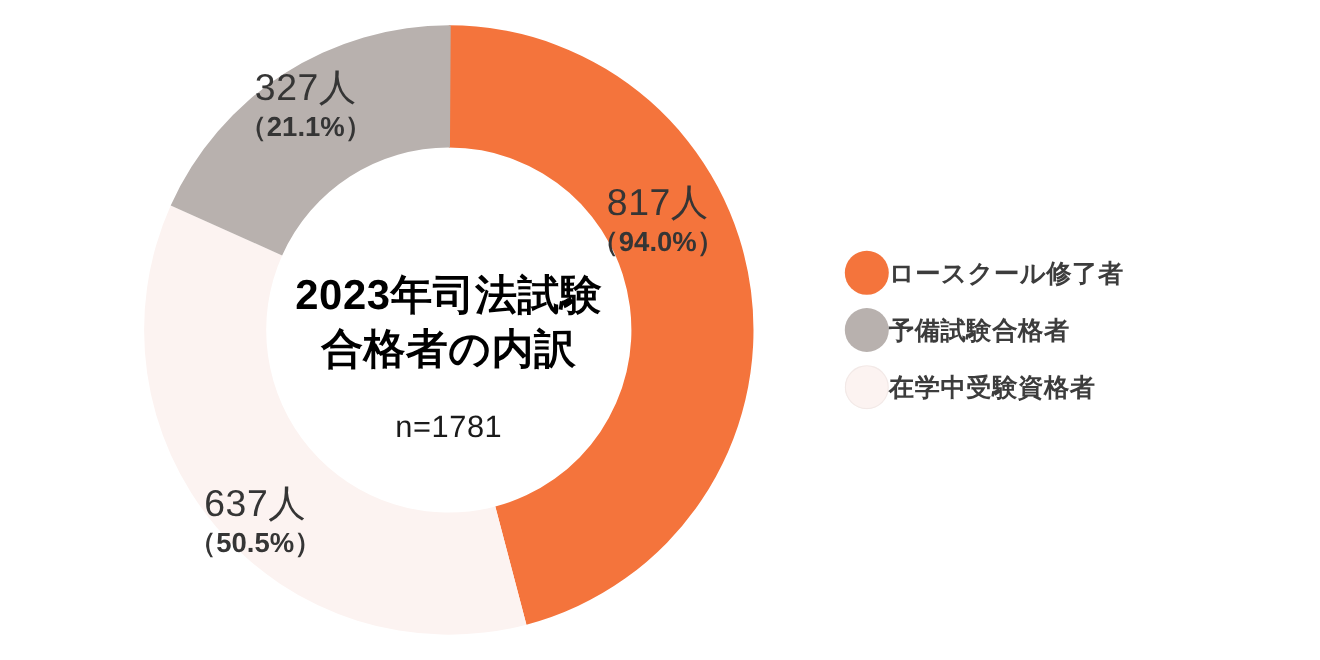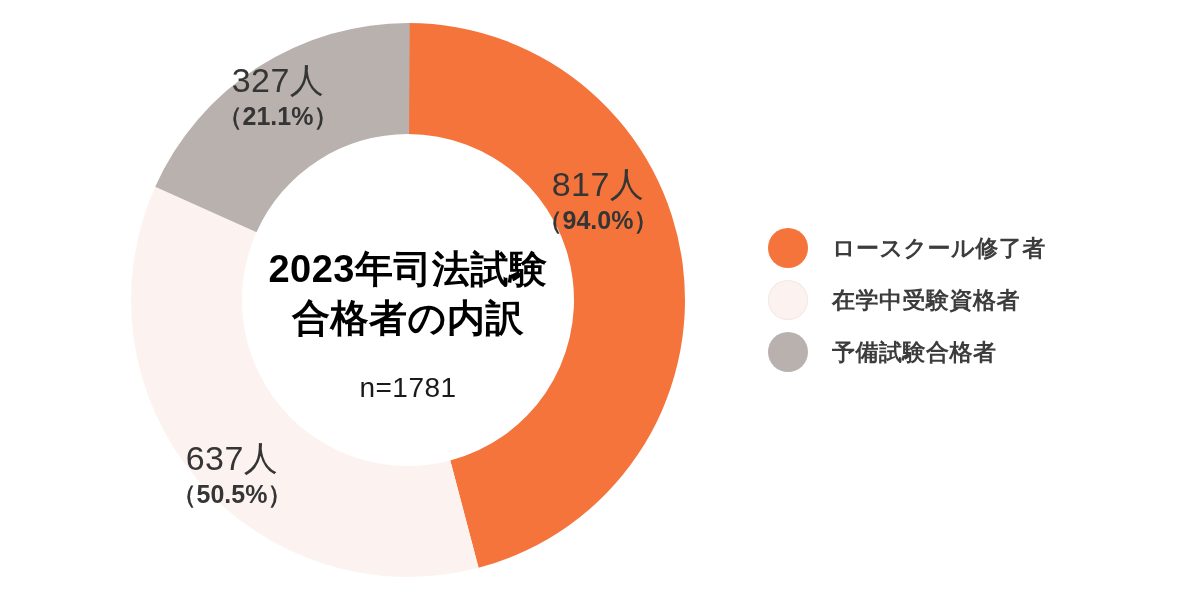--- a/index.html
+++ b/index.html
@@ -107,21 +107,20 @@
   .legend-swatch {
     width: 40px;
     height: 40px;
     border-radius: 50%;
     flex: 0 0 40px;
   }
   .legend-swatch.pale {
     box-shadow: inset 0 0 0 1px #f2e9e7;
   }
   .legend-text {
-    margin-left: 24px;
     font-size: 23px;
     font-weight: 700;
     color: #3c3c3c;
     letter-spacing: 0.5px;
     white-space: nowrap;
   }
 </style>
 </head>
 <body>
 
@@ -161,24 +160,24 @@
   </div>
 
   <div class="legend">
 
     <div class="legend-item">
       <span class="legend-swatch" style="background: rgb(244, 116, 60);"></span>
       <span class="legend-text">ロースクール修了者</span>
     </div>
 
     <div class="legend-item">
-      <span class="legend-swatch pale" style="background: rgb(252, 243, 241);"></span>
-      <span class="legend-text">在学中受験資格者</span>
+      <span class="legend-swatch" style="background: rgb(184, 177, 174);"></span>
+      <span class="legend-text">予備試験合格者</span>
     </div>
 
     <div class="legend-item">
-      <span class="legend-swatch" style="background: rgb(184, 177, 174);"></span>
-      <span class="legend-text">予備試験合格者</span>
+      <span class="legend-swatch pale" style="background: rgb(252, 243, 241);"></span>
+      <span class="legend-text">在学中受験資格者</span>
     </div>
 
   </div>
 
 </div>
 
 </body></html>

